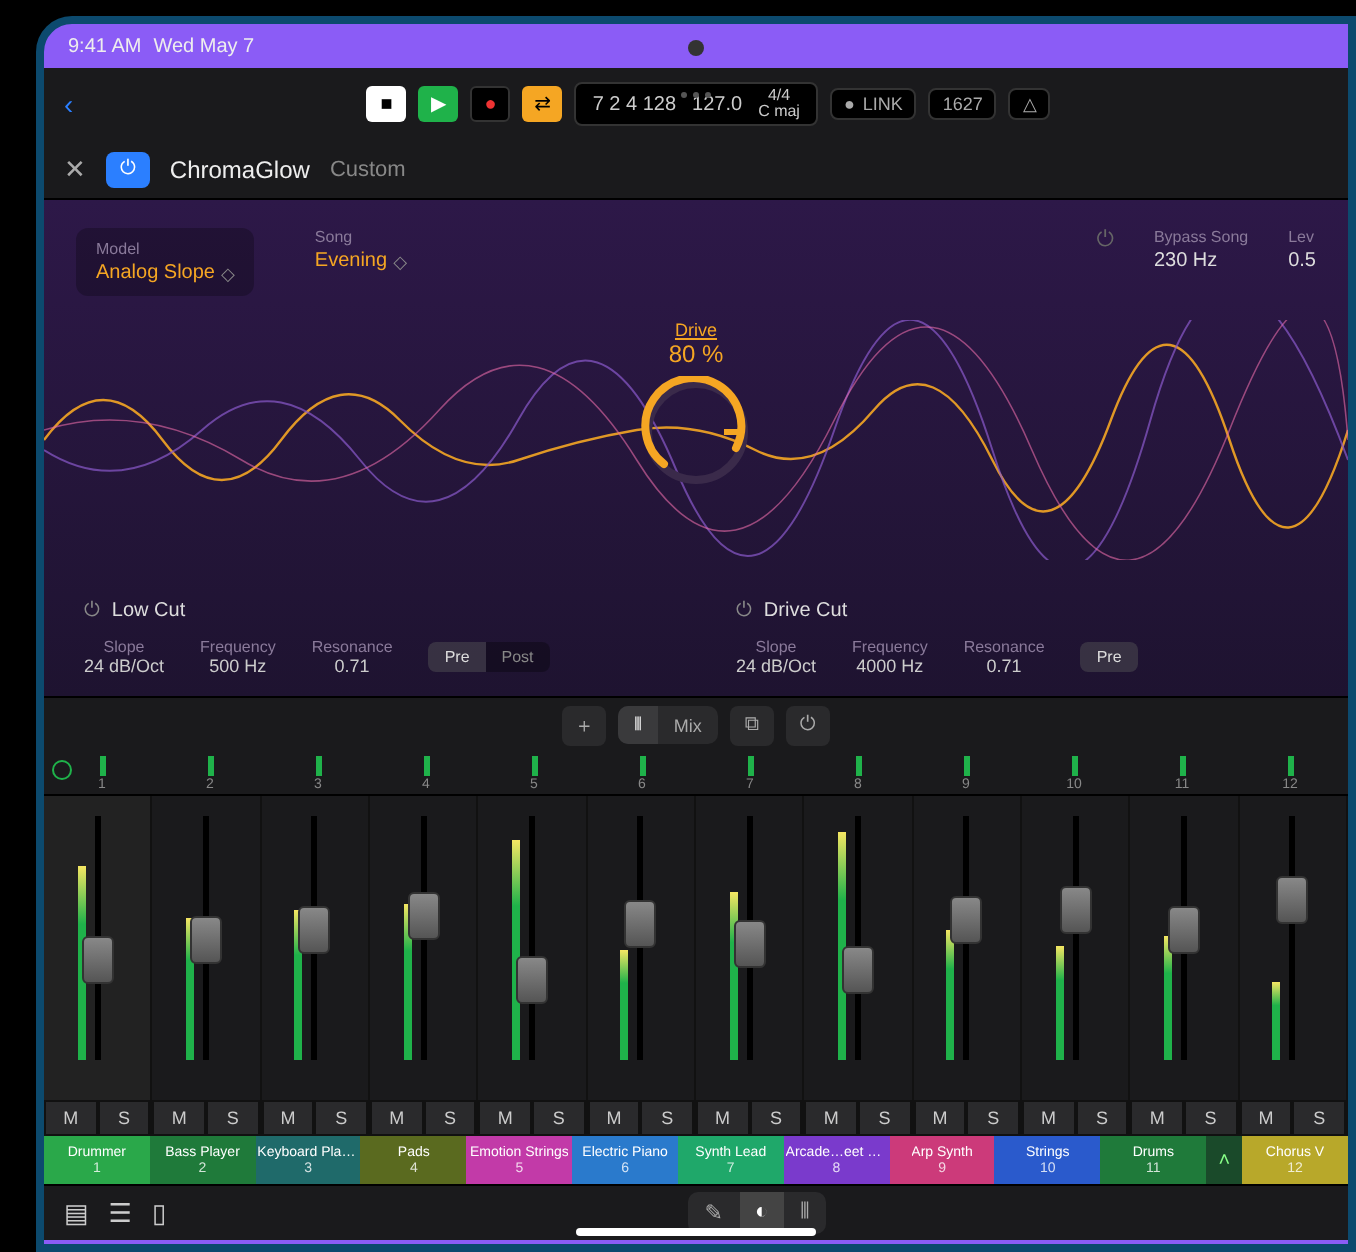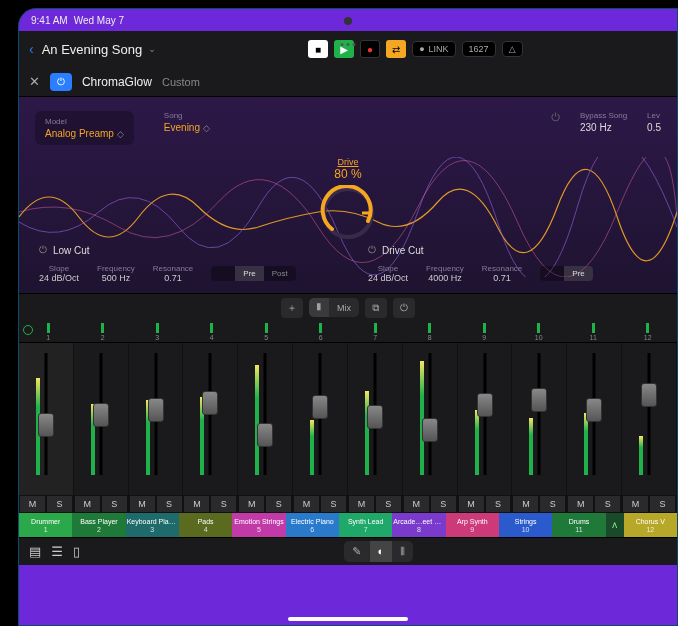--- a/index.html
+++ b/index.html
@@ -11,24 +11,24 @@
   overflow: hidden;
   color: #fff;
   font-size: 10px;
 }
 .device {
   position: absolute;
   top: 8px;
   left: 18px;
   right: 0;
   bottom: 0;
-  background: #6d28d9;
+  background: #8b5cf6;
   border-radius: 18px 0 0 0;
   overflow: hidden;
-  border: 1px solid #0c4a6e;
+  border: 4px solid #0c4a6e;
 }
 .statusbar {
   display: flex;
   align-items: center;
   height: 22px;
   padding: 0 12px;
   font-size: 10px;
   color: #eee;
   gap: 6px;
 }
@@ -67,21 +67,21 @@
 .plugin-bar {
   display: flex; align-items: center; height: 30px; padding: 0 10px; gap: 10px;
   background: #1a1a1c; border-bottom:1px solid #000;
 }
 .close-x { color:#aaa; font-size:13px;}
 .power { width:22px;height:18px;background:#2b7fff;border-radius:4px;display:flex;align-items:center;justify-content:center;color:#fff;font-size:10px;}
 .plugin-name{font-size:12px;color:#eee;}
 .plugin-sub{font-size:11px;color:#888;}
 
 .plugin-body {
-  height: 196px;
+  height: 248px;
   background: linear-gradient(180deg, #2d1848 0%, #1e1330 100%);
   position: relative;
   overflow: hidden;
 }
 .plugin-top {
   display: flex; align-items:flex-start; padding: 14px 16px 0; gap: 30px;
 }
 .param-block { display:flex; flex-direction:column; gap:2px;}
 .param-label { font-size:8px; color:#8a7a9a;}
 .param-value { font-size:10px; color:#f5a623; display:flex; align-items:center; gap:3px;}
@@ -110,21 +110,21 @@
   position:absolute; bottom:10px; left:0; right:0;
   display:flex; padding:0 20px; gap:40px;
 }
 .cut-section{flex:1;}
 .cut-header{display:flex;align-items:center;gap:6px;font-size:10px;color:#ddd;margin-bottom:8px;}
 .cut-header .pwr{color:#888;font-size:10px;}
 .cut-params{display:flex;gap:18px;align-items:center;}
 .cut-p{text-align:center;}
 .cut-p .l{font-size:8px;color:#8a7a9a;}
 .cut-p .v{font-size:9px;color:#ccc;}
-.seg{display:flex;background:rgba(0,0,0,0.3);border-radius:4px;overflow:hidden;padding-left:24px;}
+.seg{display:flex;background:rgba(0,0,0,0.3);border-radius:4px;overflow:hidden;}
 .seg span{padding:3px 8px;font-size:8px;color:#888;}
 .seg span.active{background:rgba(255,255,255,0.15);color:#ddd;}
 
 .mixer-toolbar{
   display:flex;align-items:center;justify-content:center;height:28px;gap:6px;
   background:#1a1a1c;border-top:1px solid #000;
 }
 .seg2{display:flex;background:#2a2a2c;border-radius:5px;overflow:hidden;align-items:center;}
 .seg2 span{padding:4px 8px;font-size:9px;color:#aaa;display:flex;align-items:center;gap:3px;}
 .seg2 span.active{background:#3a3a3c;color:#fff;}
@@ -176,29 +176,33 @@
       <span></span>
     </div>
 
   <div class="statusbar">
     <span>9:41 AM</span>
     <span>Wed May 7</span>
   </div>
 
   <div class="toolbar">
     <span class="back-btn">‹</span>
-    <div class="title-group">
-      <span class="song-title">An Evening Song</span>
-      <span class="chev">⌄</span>
-    </div>
     <div class="transport">
       <div class="tbtn stop">■</div>
       <div class="tbtn play">▶</div>
       <div class="tbtn rec">●</div>
       <div class="tbtn cycle">⇄</div>
+      <div class="lcd">
+        <span>7 2 4 128</span>
+        <span>127.0</span>
+        <div class="sig">
+          <div>4/4</div>
+          <div>C maj</div>
+        </div>
+      </div>
       <div class="badge badge-dark">
           <span>●</span>
           <span>LINK</span>
         </div>
       <div class="badge badge-dark">
           <span>1627</span>
         </div>
       <div class="badge badge-dark">△</div>
     </div>
   </div>
@@ -208,21 +212,21 @@
     <div class="power">⏻</div>
     <span class="plugin-name">ChromaGlow</span>
     <span class="plugin-sub">Custom</span>
   </div>
 
   <div class="plugin-body">
     <div class="plugin-top">
       <div class="param-block pill">
         <span class="param-label">Model</span>
         <span class="param-value">
-            <span>Analog Preamp</span> 
+            <span>Analog Slope</span> 
             <span class="chev">◇</span>
           </span>
       </div>
       <div class="param-block">
         <span class="param-label">Song</span>
         <span class="param-value">
             <span>Evening</span> 
             <span class="chev">◇</span>
           </span>
       </div>

